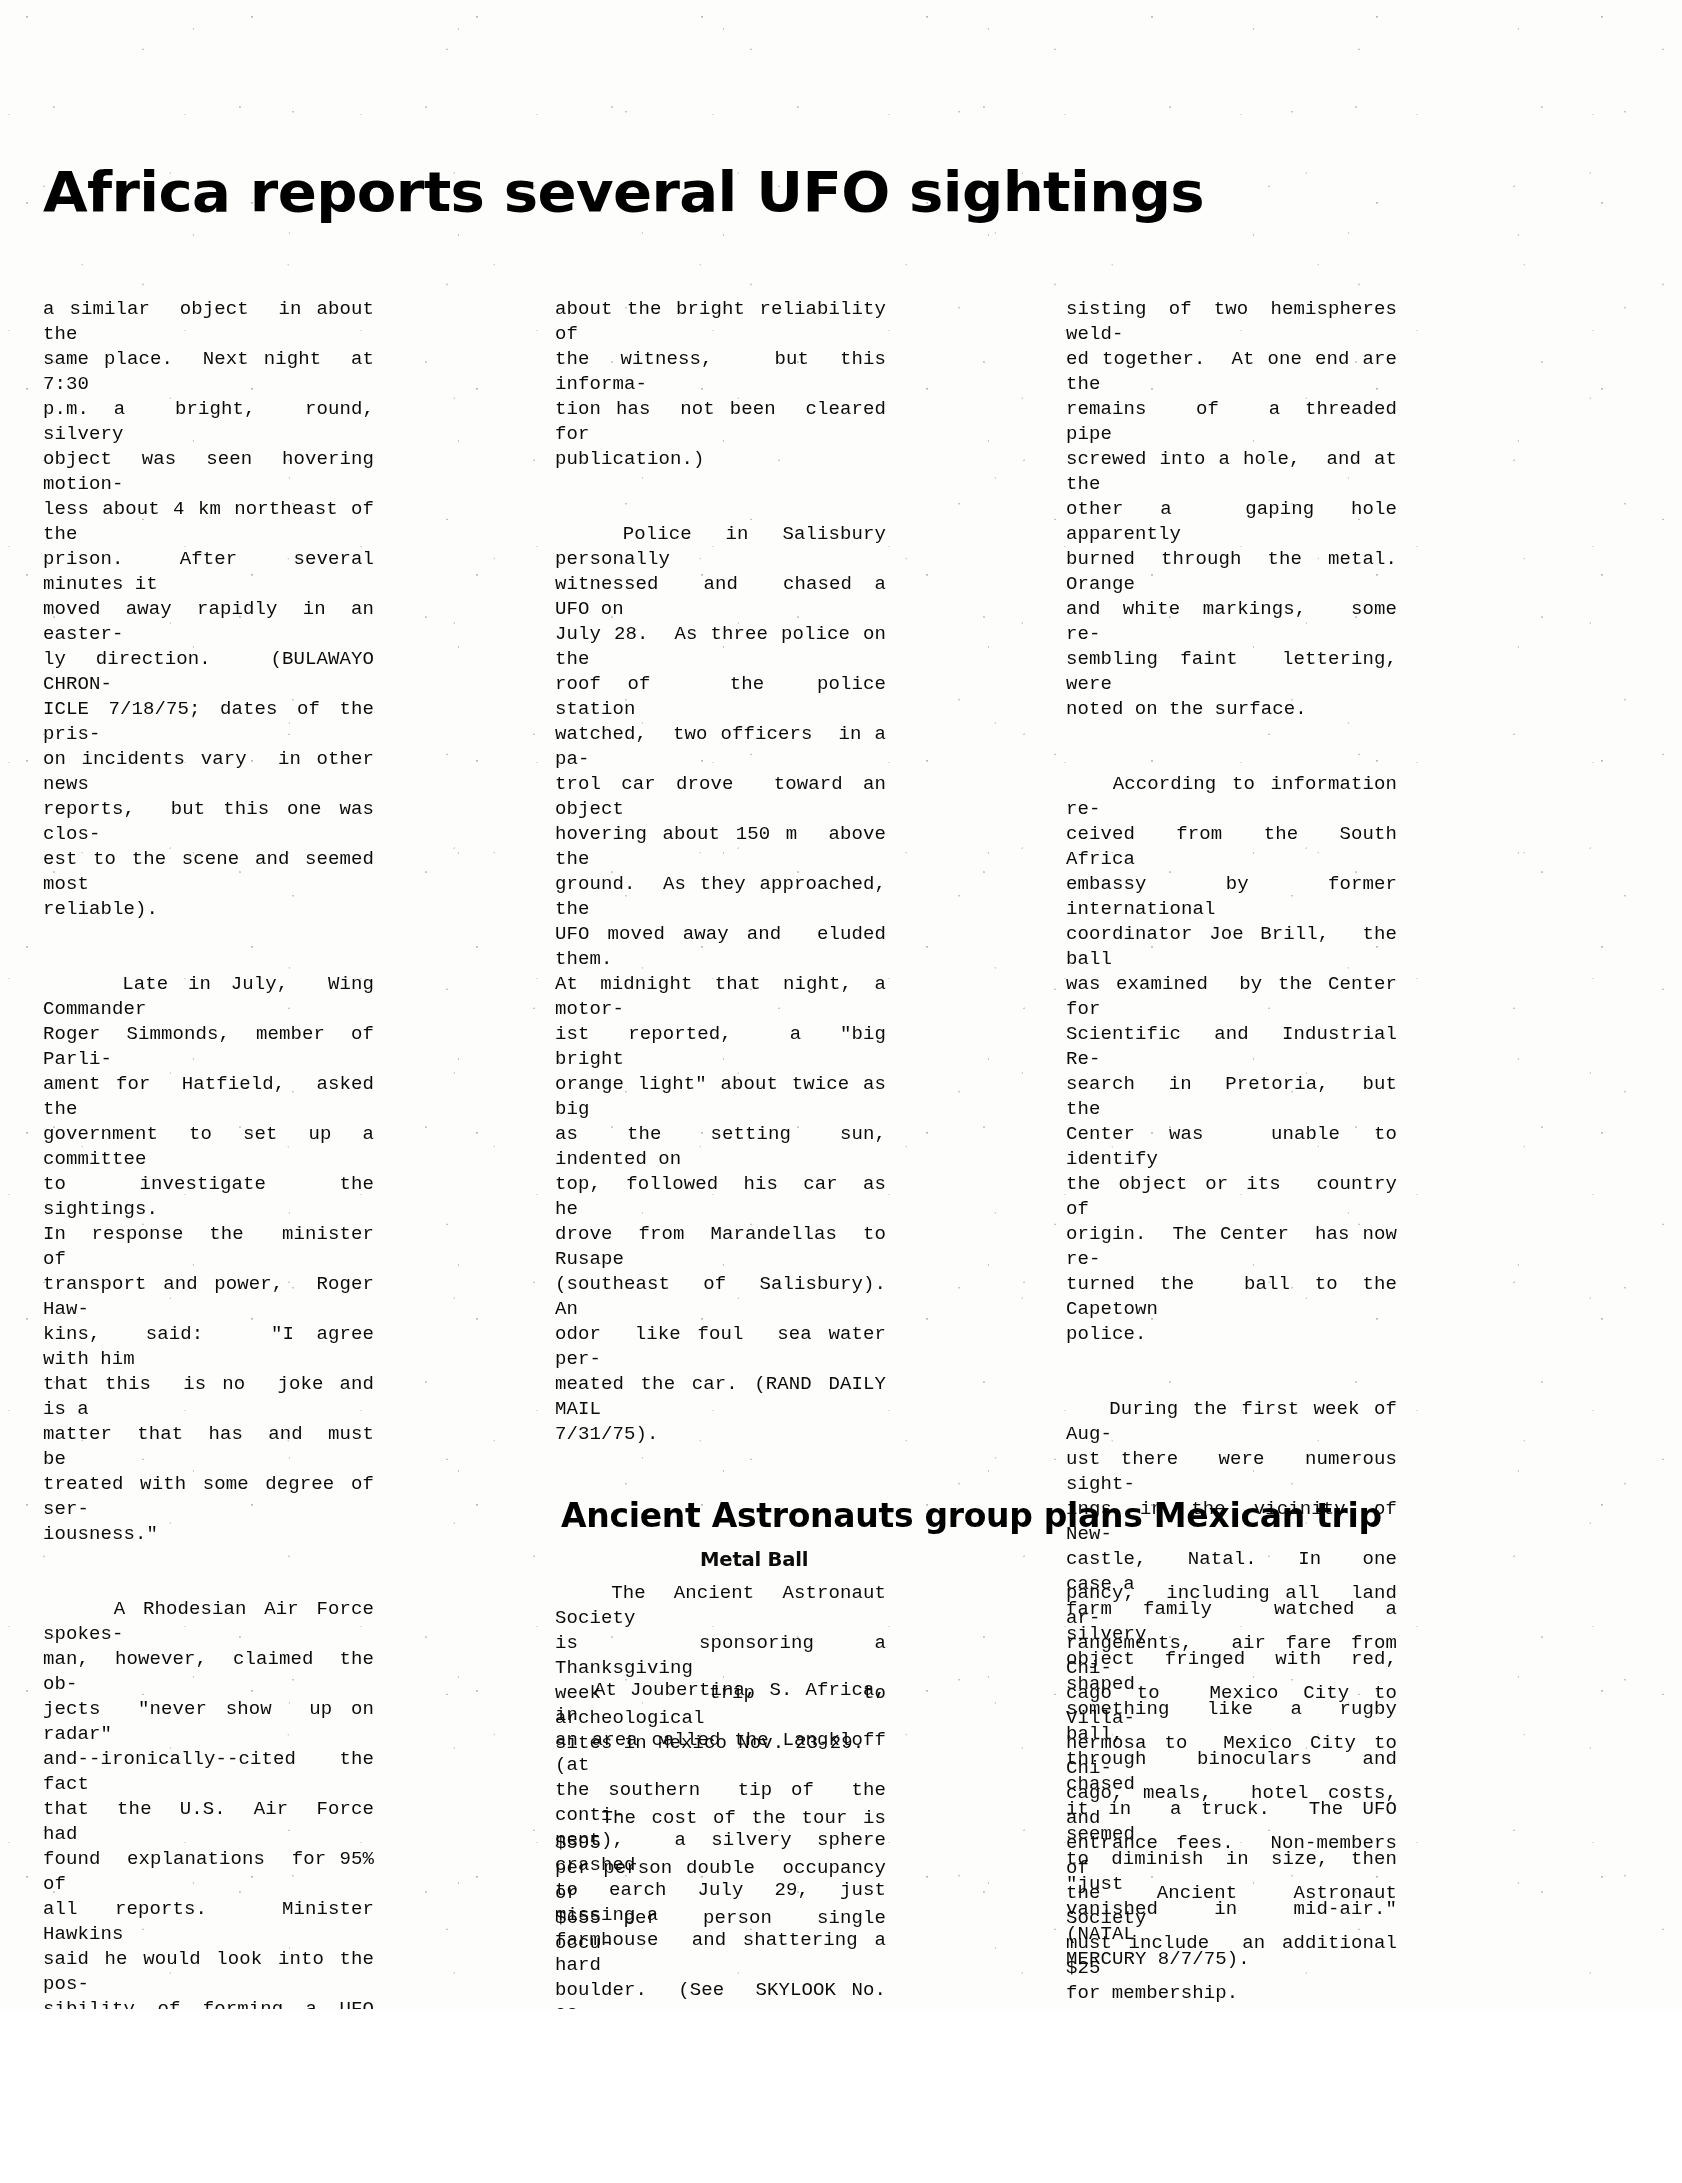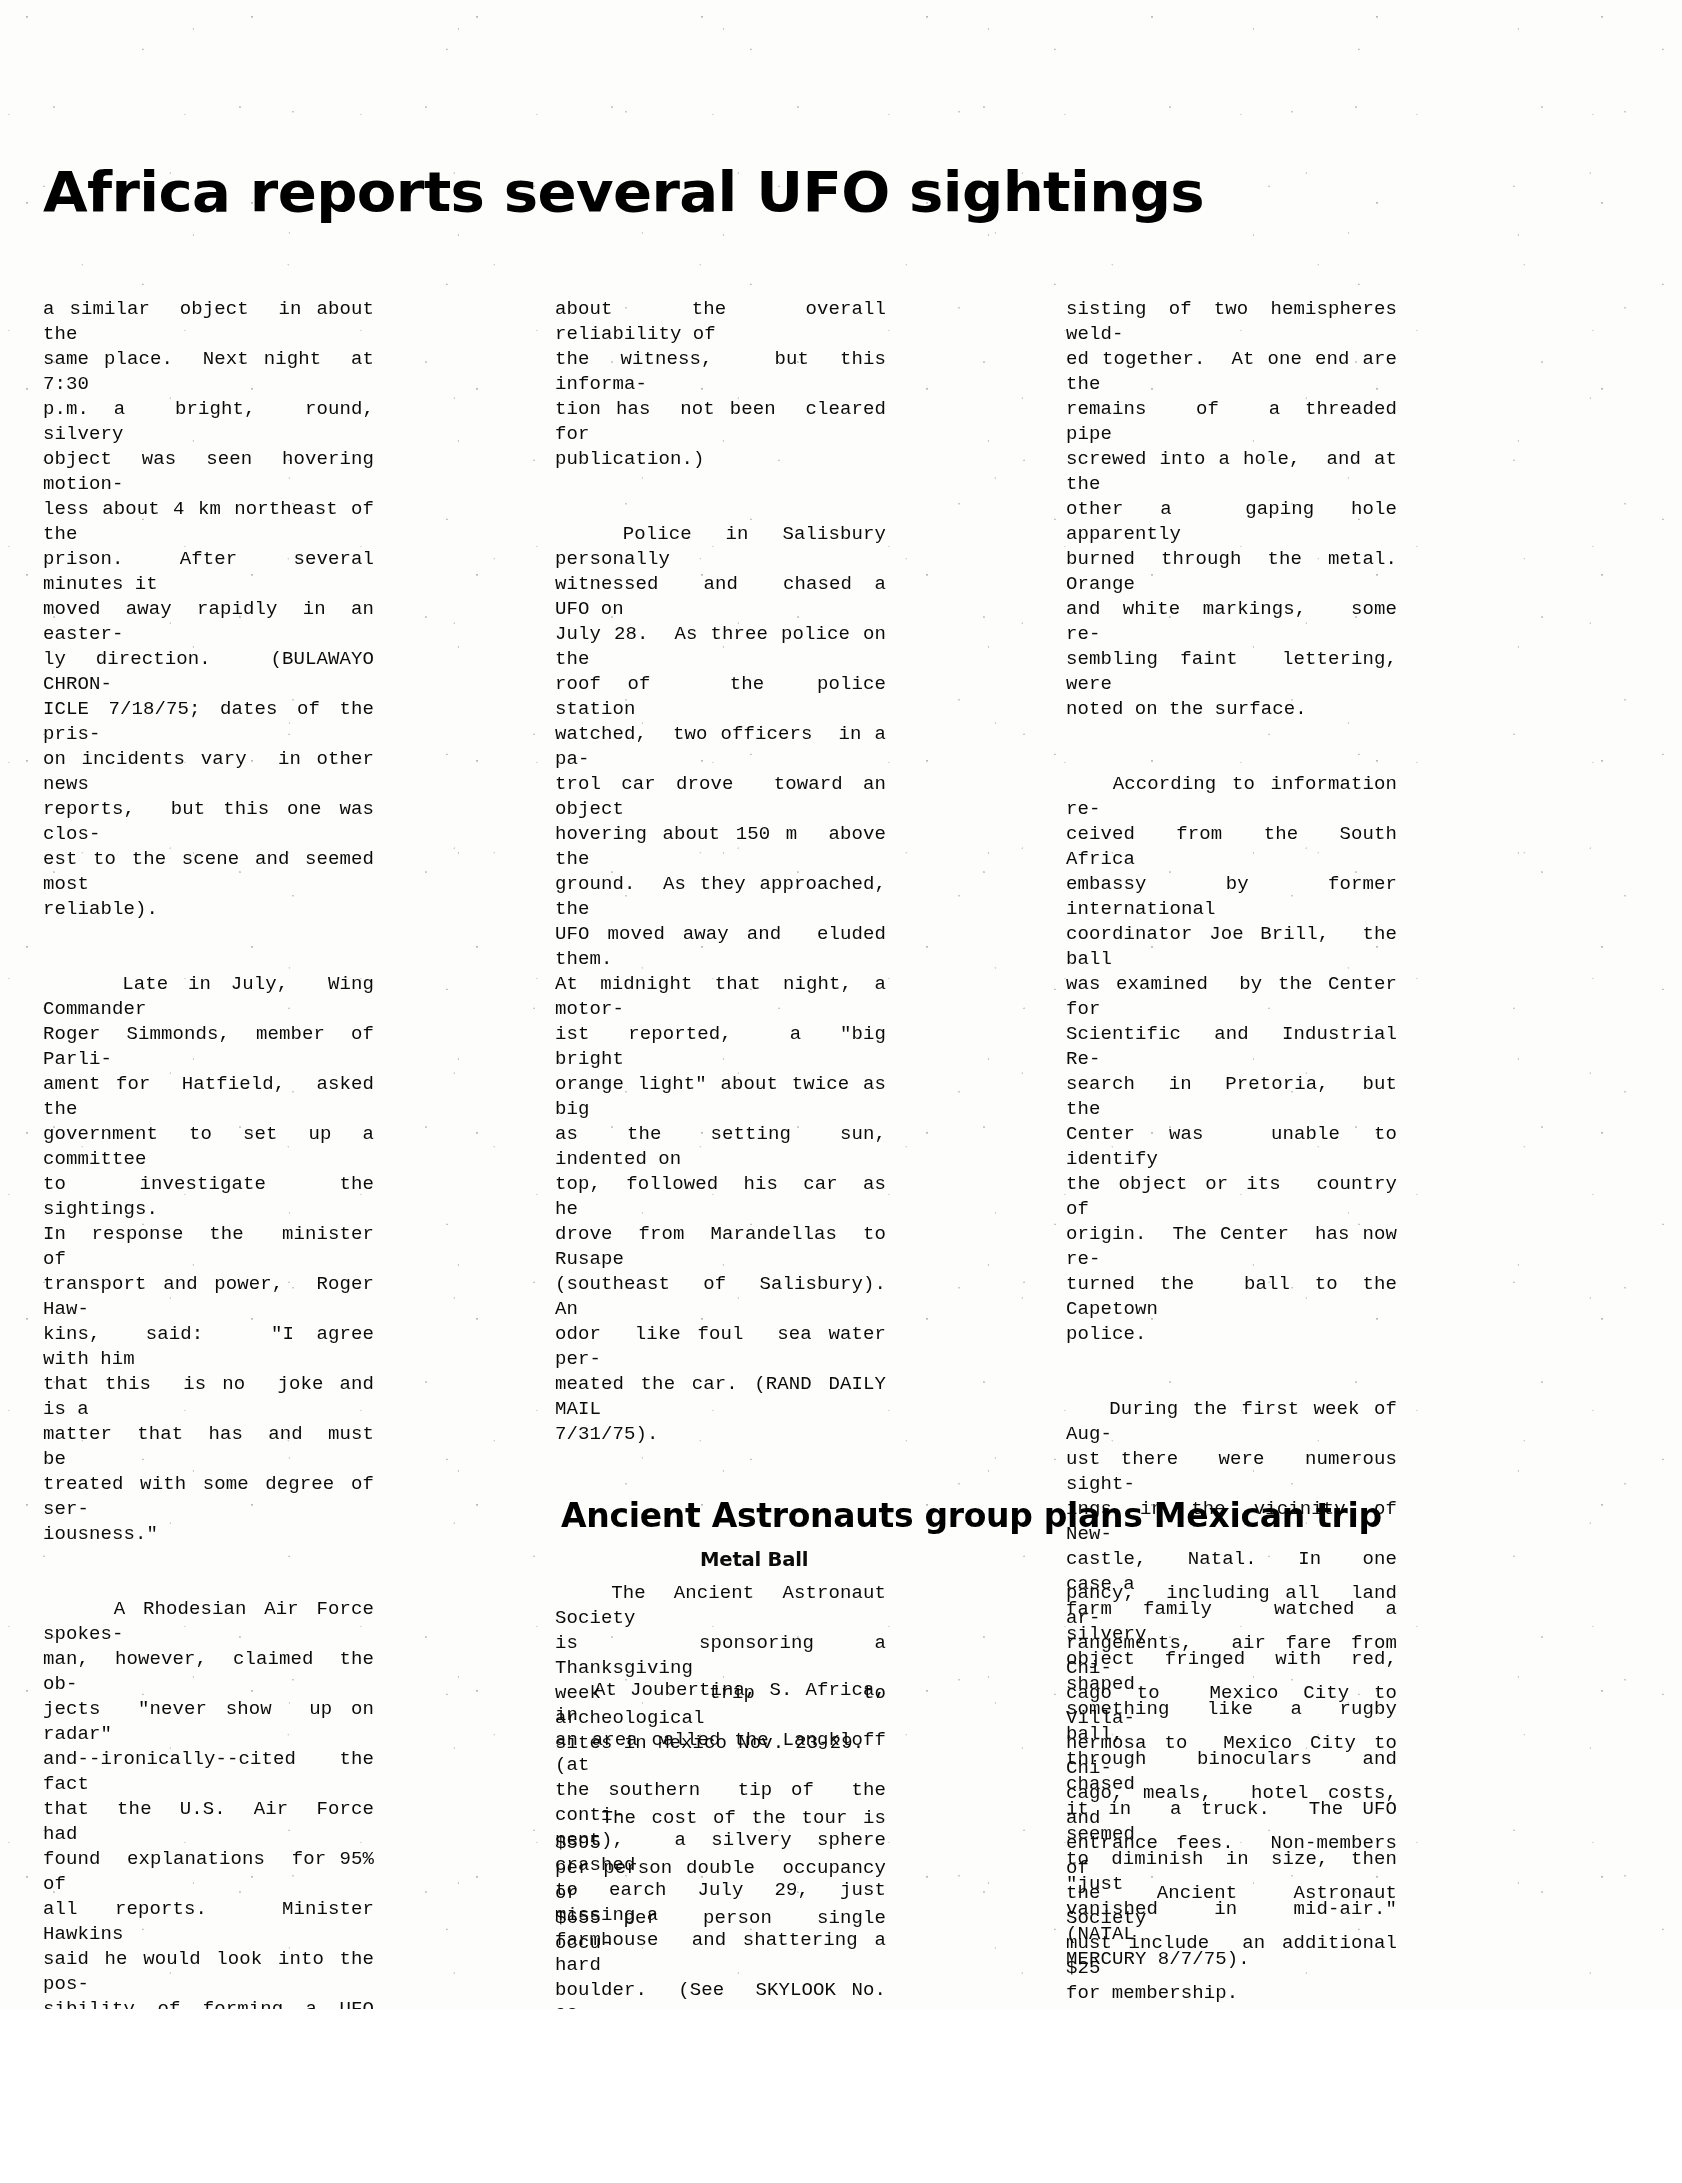--- a/index.html
+++ b/index.html
@@ -154,21 +154,21 @@
 sibility of forming a UFO inves-
 tigation committee.   (RAND DAILY
 MAIL 7/25/75; P.E.  EVENING POST
 8/9/75).</p>
     
     
     
   </div>
 
   <div class="col" id="col-2">
-    <p>about the overall reliability of
+    <p>about the bright reliability of
 the witness,  but this  informa-
 tion has  not been  cleared  for
 publication.)</p>
     <p>  Police in Salisbury personally
 witnessed  and  chased a  UFO on
 July 28.  As three police on the
 roof of   the  police   station
 watched,  two officers  in a pa-
 trol car drove  toward an object
 hovering about 150 m  above the

